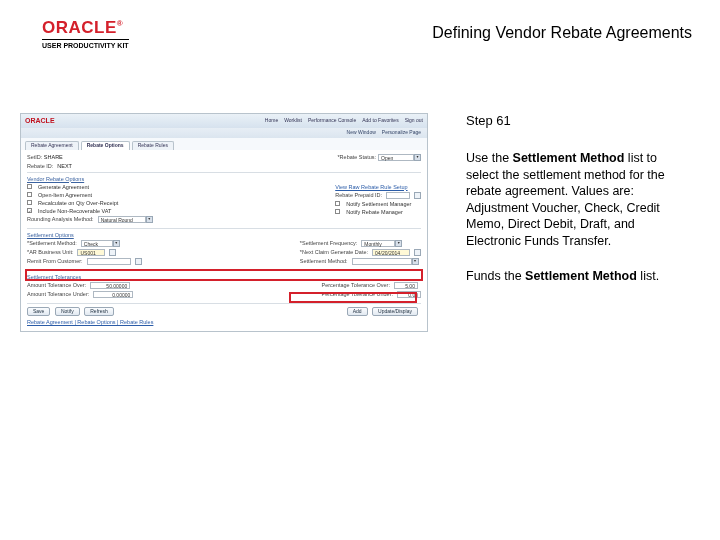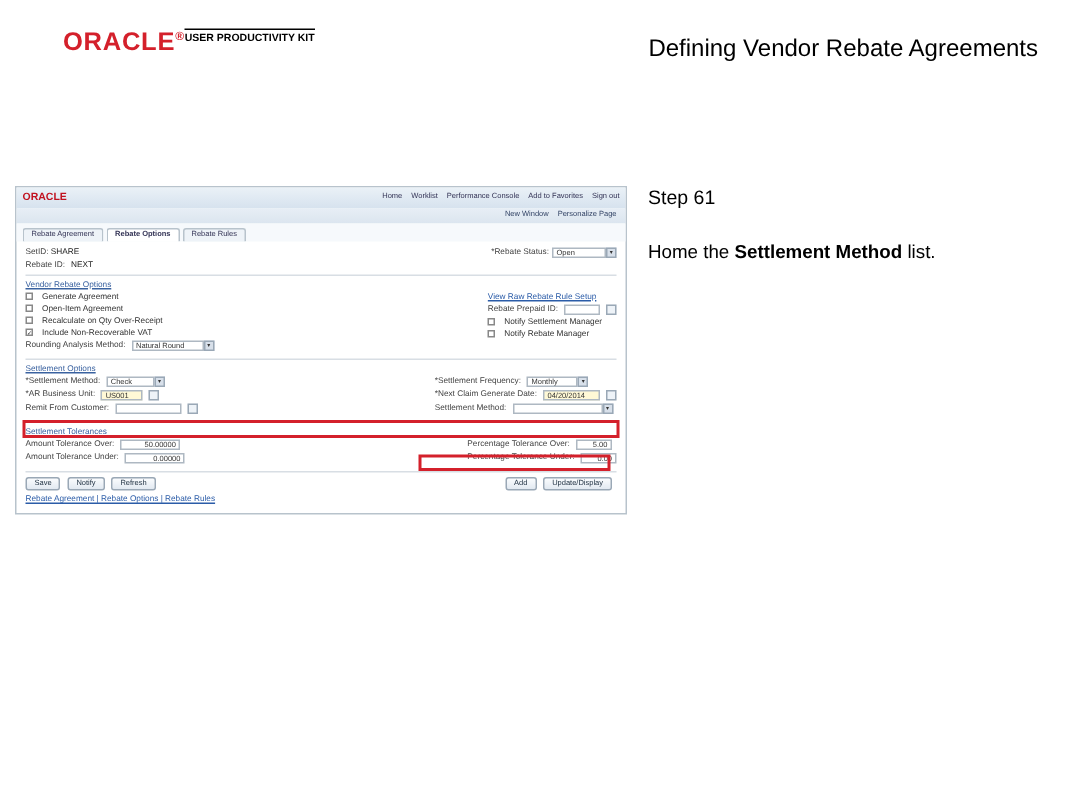--- a/index.html
+++ b/index.html
@@ -12,41 +12,42 @@
     color: #222;
     position: relative;
     overflow: hidden;
   }
   .header {
     display: flex;
     align-items: flex-start;
     justify-content: space-between;
     padding: 18px 28px 6px 42px;
   }
-  .logo-block { display: flex; flex-direction: row; }
+  .logo-block { display: flex; flex-direction: column; }
   .oracle-logo {
     font-family: Arial, sans-serif;
     font-weight: bold;
     font-size: 17px;
     letter-spacing: 0.5px;
     color: #d4202b;
   }
   .oracle-logo .reg { font-size: 8px; vertical-align: super; color: #d4202b; }
   .upk-text { font-size: 7px; font-weight: bold; color: #000; margin-top: 1px; border-top:1px solid #000; padding-top:2px;}
   .page-title {
     font-size: 16px;
     color: #000;
     white-space: nowrap;
     margin-top: 6px;
   }
   .content {
     display: flex;
     align-items: flex-start;
-    padding: 0 28px 0 10px;
-    margin-top: 76px;
+    padding: 0 28px 0 20px;
+    margin-top: 58px;
+    gap: 24px;
   }
   .screenshot-col { width: 408px; flex-shrink: 0; }
   .text-col { padding-left: 14px; width: 260px; }
   .step-line { font-size: 13px; color: #000; margin-bottom: 22px; }
   .desc-block { font-size: 12.5px; line-height: 1.32; color: #000; margin-bottom: 20px; }
   .desc-block b { font-weight: bold; }
   .click-line { font-size: 12.5px; color: #000; }
   .click-line b { font-weight: bold; }
 
   
@@ -288,17 +289,20 @@
         <div class="row link" style="margin-top:3px;">Rebate Agreement | Rebate Options | Rebate Rules</div>
       </div>
 
       <div class="highlight-box" style="left:4px; top:155px; width:398px; height:12px;"></div>
       <div class="highlight-box" style="left:268px; top:178px; width:128px; height:11px;"></div>
     </div>
   </div>
 
   <div class="text-col">
     <div class="step-line">Step 61</div>
+    <div class="desc-block">
+      <span>Use the </span><b>Settlement Method</b><span> list to select the settlement method for the rebate agreement. Values are: Adjustment Voucher, Check, Credit Memo, Direct Debit, Draft, and Electronic Funds Transfer.</span>
+    </div>
     <div class="click-line">
-      <span>Home the </span><b>Settlement Method</b><span> list.</span>
+      <span>Funds the </span><b>Settlement Method</b><span> list.</span>
     </div>
   </div>
 </div>
 
 </body></html>

